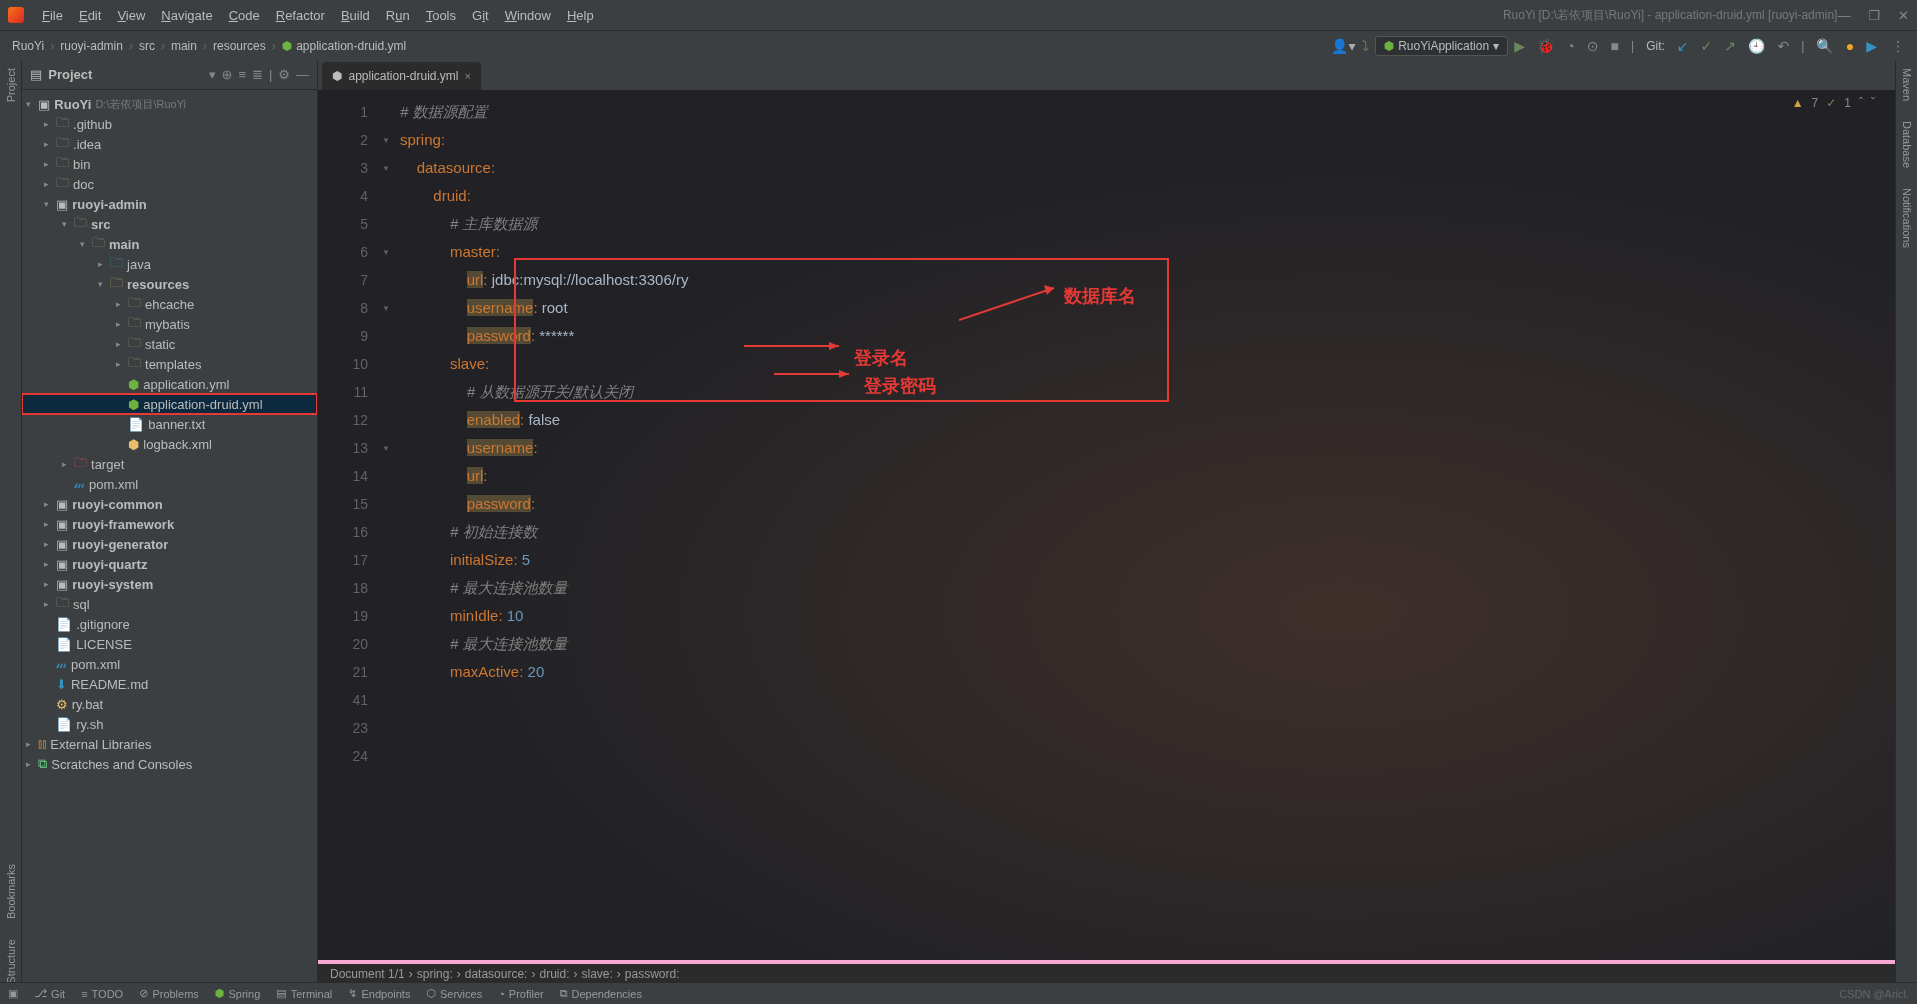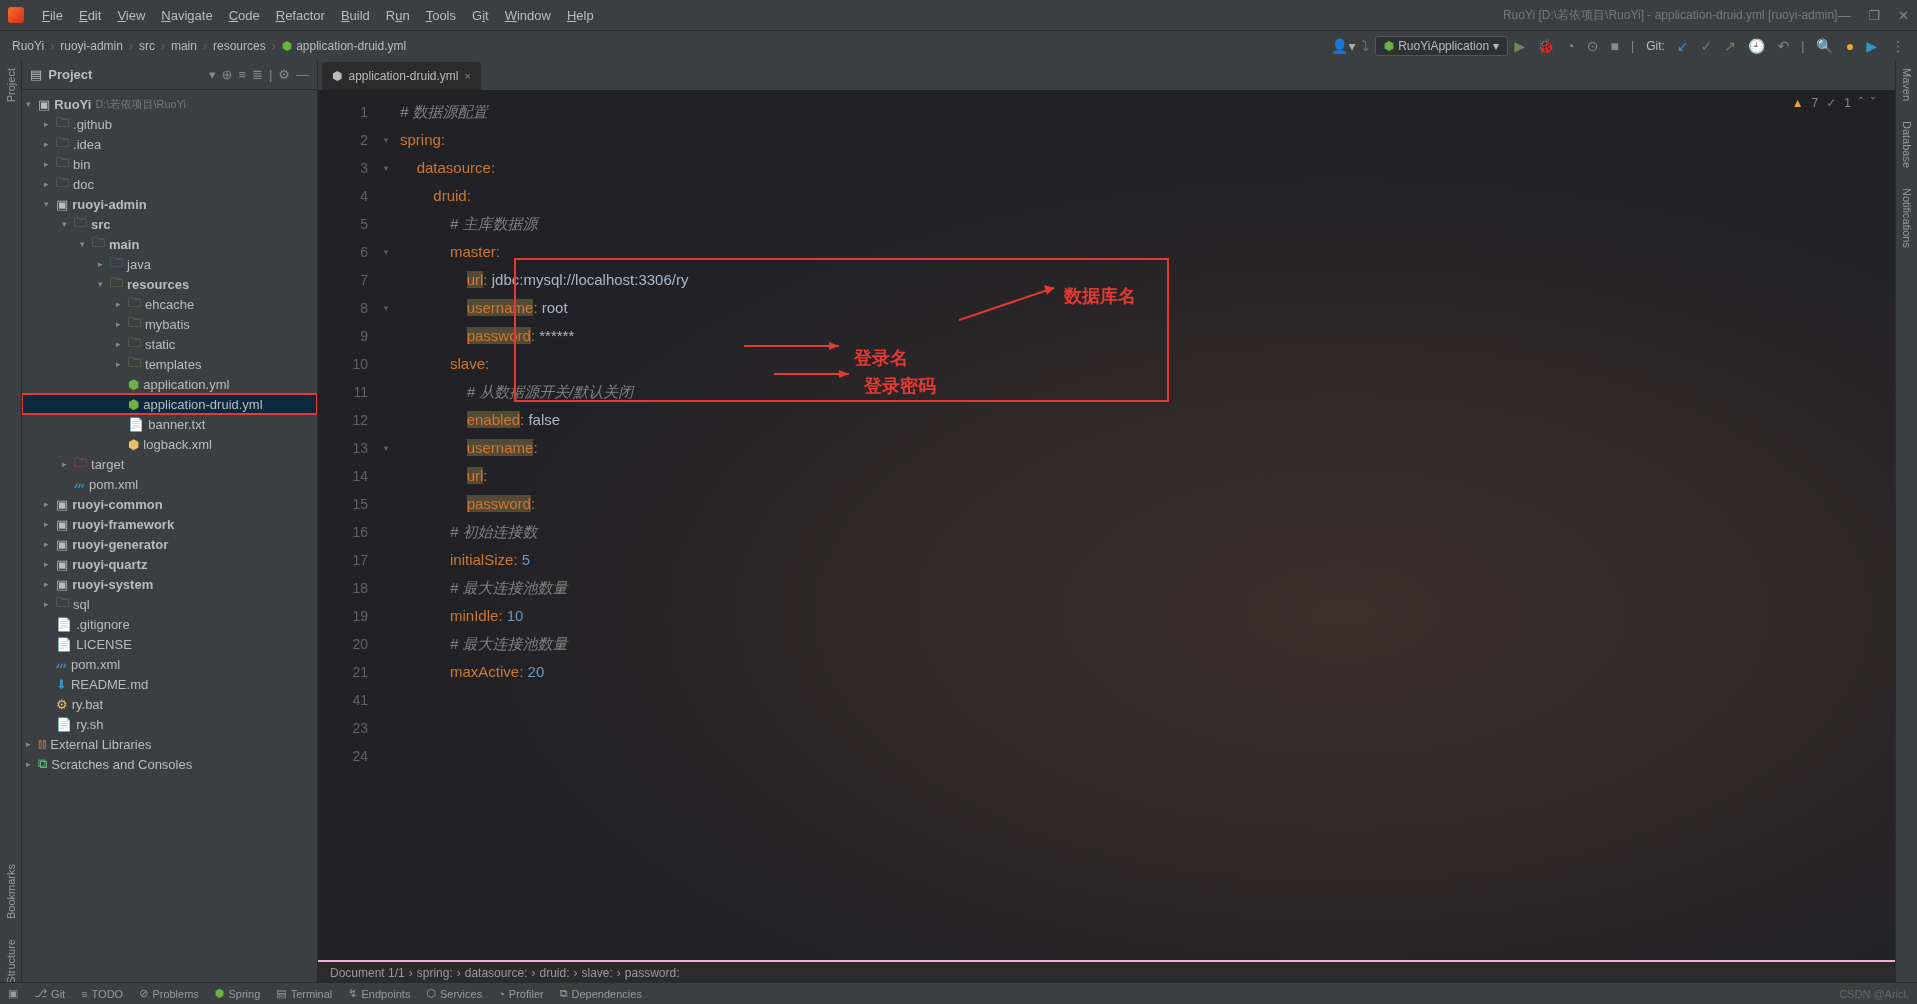--- a/index.html
+++ b/index.html
@@ -58,21 +58,21 @@
 .c-val { color: #a9b7c6; }
 .c-num { color: #6897bb; }
 .c-hl { background: rgba(180,150,80,0.35); }
 .annobox { position: absolute; border: 2px solid #e53935; pointer-events: none; }
 .anno-label { position: absolute; color: #e53935; font-size: 18px; font-weight: bold; font-family: sans-serif; margin-top: 10px; }
 .anno-arrow { position: absolute; }
 .anno-arrow::after { content: ""; position: absolute; right: -1px; top: -4px; border: 5px solid transparent; border-left-color: #e53935; }
 .insp { position: absolute; top: 6px; right: 20px; display: flex; align-items: center; gap: 8px; font-size: 12px; color: #888; }
 .insp .warn { color: #d9a343; }
 .insp .ok { color: #6a8759; }
-.breadcrumb { height: 24px; border-top: 2px solid #f9a8d4; display: flex; align-items: center; padding: 0 12px; font-size: 12px; color: #999; gap: 4px; }
+.breadcrumb { height: 24px; border-top: 4px solid #f9a8d4; display: flex; align-items: center; padding: 0 12px; font-size: 12px; color: #999; gap: 4px; }
 .statusbar { position: absolute; bottom: 0; left: 0; right: 0; height: 22px; background: #3c3f41; border-top: 1px solid #2b2b2b; display: flex; align-items: center; padding: 0 8px; font-size: 11px; color: #999; gap: 16px; }
 .statusbar .item { display: flex; align-items: center; gap: 4px; cursor: pointer; }
 .statusbar .right { margin-left: auto; color: #666; }
 svg { display: block; }
 </style>
 </head>
 <body>
 
 <div class="titlebar">
   <div class="logo"></div>

